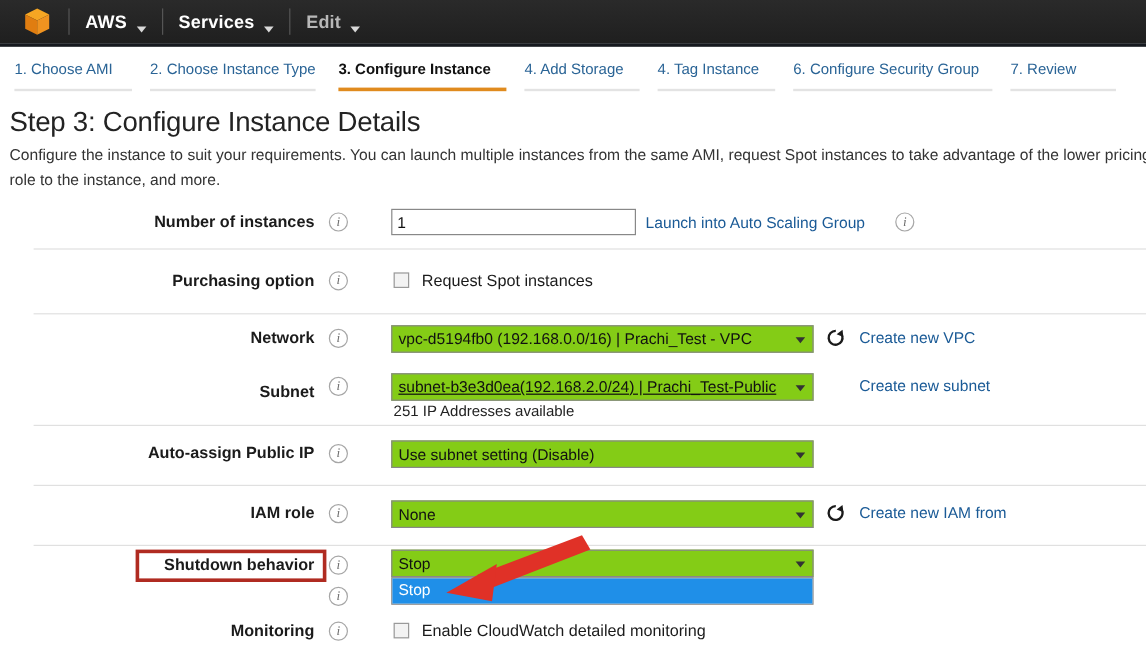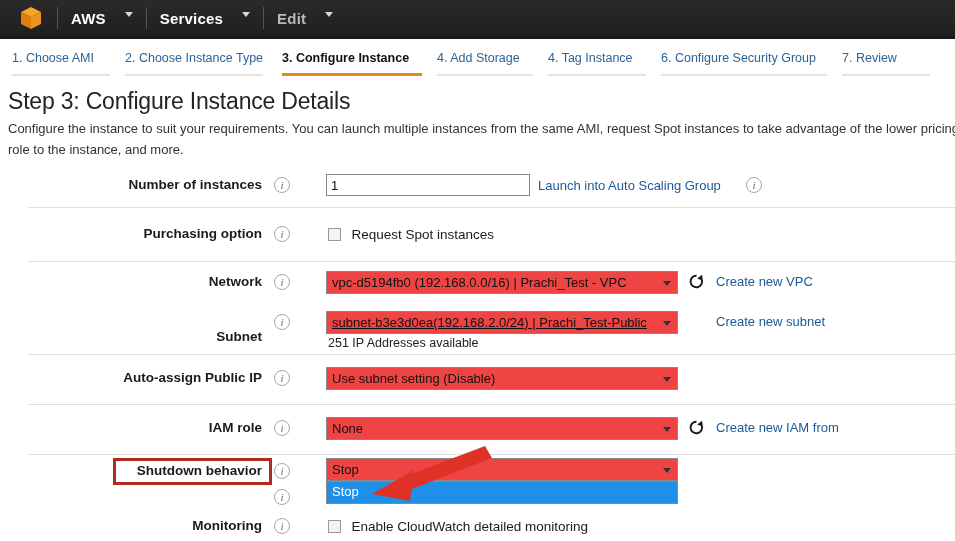--- a/index.html
+++ b/index.html
@@ -16,21 +16,21 @@
   .navbar {
     position: absolute; top: 0; left: 0;
     width: 955px; height: 36px;
     background: #232f3e;
     background: linear-gradient(180deg,#2a2a2a 0%, #1f1f1f 100%);
     display: flex; align-items: center;
   }
   .nav-logo { margin-left: 18px; width: 26px; height: 26px; position: relative; }
   .nav-sep { width: 1px; height: 22px; background: #555; margin: 0 13px; }
   .nav-item {
-    display: flex; align-items: flex-start; gap: 19px;
+    display: flex; align-items: flex-end; gap: 8px;
     color: #ffffff; font-size: 15px; font-weight: bold;
     letter-spacing: .2px; cursor: default; white-space: nowrap;
   }
   .nav-item.dim { color: #b8b8b8; font-weight: bold; }
   .caret-nav {
     width: 0; height: 0; border-left: 4.5px solid transparent;
     border-right: 4.5px solid transparent; border-top: 5px solid #d9d9d9;
     margin-top: 2px;
   }
   .nav-underline {
@@ -88,21 +88,21 @@
   .field { position: absolute; }
   input.txt {
     width: 204px; height: 22px;
     border: 1px solid #888; background: #fff;
     font-size: 13px; font-family: "Liberation Sans", sans-serif;
     padding: 0 4px; color: #111; outline: none;
   }
 
   .sel {
     position: relative; height: 23px; border: 1px solid #888;
-    background: #ef4444; font-size: 13px; color: #111;
+    background: #84cc16; font-size: 13px; color: #111;
     padding: 3px 20px 0 5px; white-space: nowrap; overflow: hidden;
     cursor: pointer; line-height: 16px;
   }
   .sel .caret {
     position: absolute; right: 6px; top: 9px;
     width: 0; height: 0; border-left: 4px solid transparent;
     border-right: 4px solid transparent; border-top: 5px solid #333;
   }
 
   .link { color: #1a5a96; font-size: 13px; cursor: pointer; white-space: nowrap; }
@@ -229,21 +229,21 @@
       <span class="refresh" style="position:absolute;left:688px;top:11px;">
         <svg width="17" height="17" viewBox="0 0 20 20">
           <path d="M10 3.2 A6.8 6.8 0 1 0 16.3 8" fill="none" stroke="#1a1a1a" stroke-width="2.3"></path>
           <polygon points="16.6,2.2 17.4,9.2 10.8,6.6" fill="#1a1a1a"></polygon>
         </svg>
       </span>
       <div class="link" style="position:absolute;left:716px;top:12px;">Create new VPC</div>
     </div>
 
     <div class="row" style="height:52px;">
-      <div class="label lbl-right" style="top:26px;margin-left:29px;">Subnet</div>
+      <div class="label lbl-right" style="top:16px;margin-left:29px;">Subnet</div>
       <div class="info" style="left:274px;top:11px;">i</div>
       <div class="sel" style="position:absolute;left:326px;top:8px;width:352px;text-decoration:underline;">
         <span>subnet-b3e3d0ea(192.168.2.0/24) | Prachi_Test-Public</span>
         <span class="caret"></span>
       </div>
       <div class="subnote" style="position:absolute;left:328px;top:33px;">251 IP Addresses available</div>
       <div class="link" style="position:absolute;left:716px;top:11px;">Create new subnet</div>
       <div class="hr" style="top:51px;"></div>
     </div>
 

